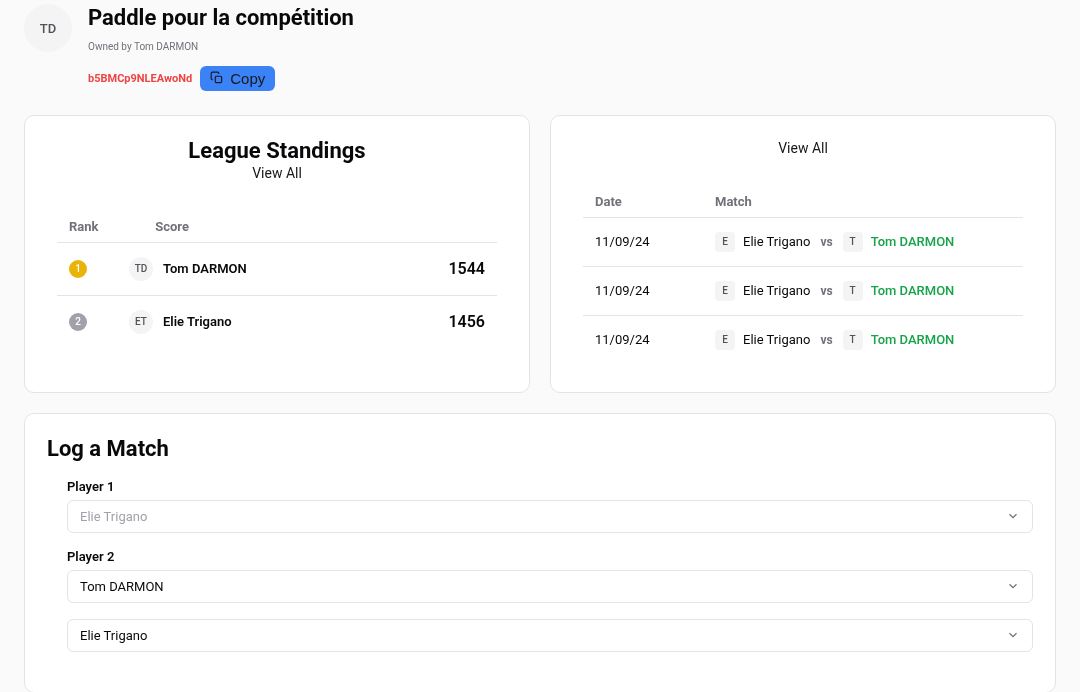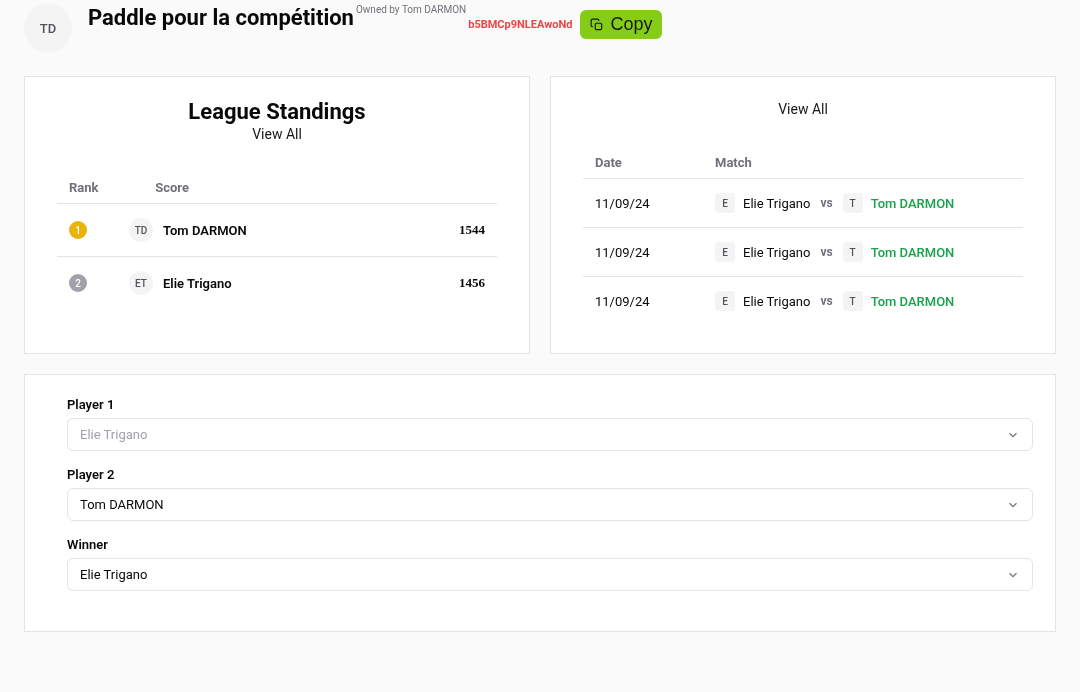--- a/index.html
+++ b/index.html
@@ -48,22 +48,22 @@
       display: flex;
       align-items: center;
       justify-content: center;
       font-size: 10px;
       color: #52525b;
       font-weight: 500;
       flex-shrink: 0;
     }
     .header-info {
       display: flex;
-      flex-direction: row;
-      gap: 2px;
+      flex-direction: column;
+      gap: 8px;
     }
     .page-title {
       font-size: 22px;
       font-weight: 700;
       line-height: 1.3;
     }
     .owned-by {
       font-size: 10px;
       color: #71717a;
     }
@@ -75,38 +75,38 @@
     }
     .id-text {
       font-size: 11px;
       color: #ef4444;
       font-weight: bold;
     }
     .copy-btn {
       display: flex;
       align-items: center;
       gap: 6px;
-      background: #84cc16;
+      background: #3b82f6;
       border: none;
       border-radius: 6px;
       padding: 4px 10px;
-      font-size: 18px;
+      font-size: 15px;
       color: #18181b;
       cursor: pointer;
     }
     .copy-btn svg { width: 14px; height: 14px; }
     .cards-row {
       display: flex;
       gap: 20px;
       margin-top: 8px;
     }
     .card {
       background: #fff;
       border: 1px solid #e4e4e7;
-      border-radius: 0;
+      border-radius: 10px;
       padding: 22px 32px 28px;
     }
     .card-half { flex: 1; }
     .card-full { width: 100%; margin-top: 20px; padding: 22px 22px 24px; }
     .card-title {
       font-size: 22px;
       font-weight: 700;
       text-align: center;
     }
     .view-all {
@@ -131,21 +131,21 @@
       display: flex;
       align-items: center;
       justify-content: center;
       font-size: 10px;
       color: #fff;
       font-weight: 500;
     }
     .rank-gold { background: #eab308; }
     .rank-gray { background: #a1a1aa; }
     .player-name { font-weight: 600; font-size: 13px; }
-    .score-val { font-weight: 600; font-size: 13px; font-family: Liberation Serif, serif; }
+    .score-val { font-weight: 600; font-size: 16px; }
     .col-date { width: 120px; }
     .col-match { flex: 1; display: flex; align-items: center; gap: 8px; }
     .vs-text { font-size: 12px; color: #71717a; margin: 0 2px; font-weight: bold; }
     .match-name { font-size: 13px; }
     .winner-name { color: #16a34a; font-weight: 500; }
     .form-title {
       font-size: 22px;
       font-weight: 700;
       margin-bottom: 18px;
     }
@@ -270,20 +270,21 @@
           <div class="avatar-xs">T</div>
           <span class="match-name winner-name">Tom DARMON</span>
         </div>
       </div>
     </div>
   </div>
 
 </div>
 
 <div class="card card-full">
+  <h2 class="form-title">Log a Match</h2>
 
   <div class="form-group">
     <label class="form-label">Player 1</label>
     <div class="select-wrap">
       <div class="select-input select-disabled">
         <span class="select-val">Elie Trigano</span>
         <svg class="chevron" viewBox="0 0 24 24" fill="none" stroke="currentColor" stroke-width="2">
             <polyline points="6 9 12 15 18 9"></polyline>
           </svg>
       </div>
@@ -296,21 +297,20 @@
       <div class="select-input">
         <span class="select-val">Tom DARMON</span>
         <svg class="chevron" viewBox="0 0 24 24" fill="none" stroke="currentColor" stroke-width="2">
             <polyline points="6 9 12 15 18 9"></polyline>
           </svg>
       </div>
     </div>
   </div>
 
   <div class="form-group">
-    <label class="form-label">Winner</label>
     <div class="select-wrap">
       <div class="select-input">
         <span class="select-val">Elie Trigano</span>
         <svg class="chevron" viewBox="0 0 24 24" fill="none" stroke="currentColor" stroke-width="2">
             <polyline points="6 9 12 15 18 9"></polyline>
           </svg>
       </div>
     </div>
   </div>
 

